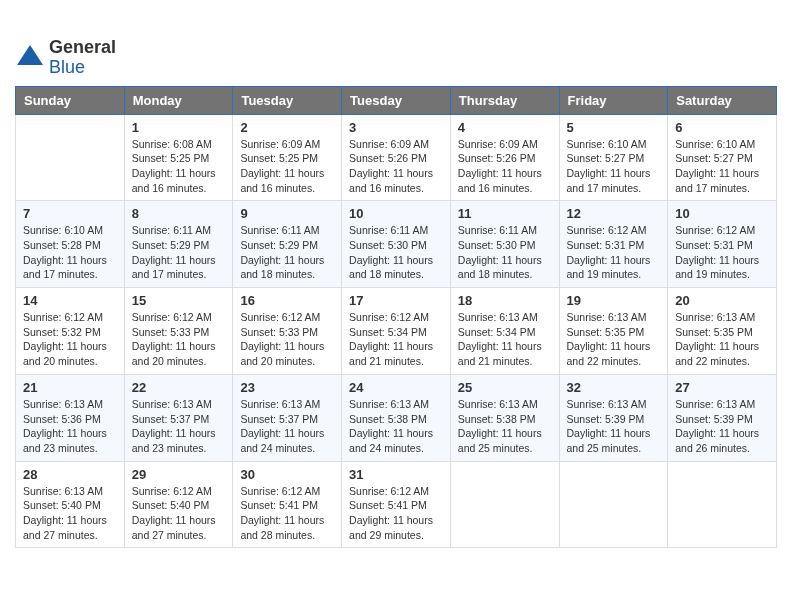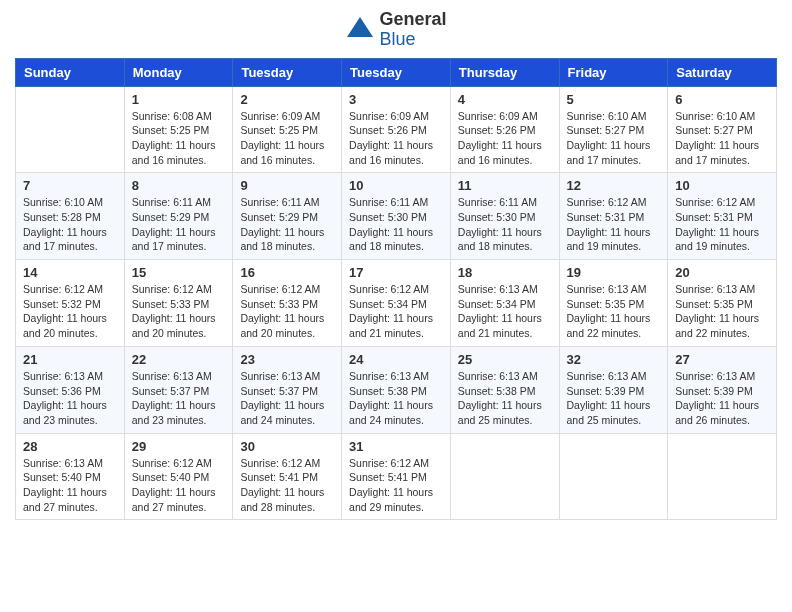--- a/index.html
+++ b/index.html
@@ -5,23 +5,24 @@
     * { box-sizing: border-box; margin: 0; padding: 0; }
     body {
       font-family: Arial, sans-serif;
       background: #fff;
       width: 792px;
       min-height: 612px;
       padding: 10px 15px;
     }
     .header {
       display: flex;
-      justify-content: center;
+      justify-content: flex-start;
       align-items: flex-start;
       margin-bottom: 8px;
+      margin-top: 28px;
     }
     .logo {
       display: flex;
       align-items: center;
       gap: 4px;
     }
     .logo-text {
       display: flex;
       flex-direction: column;
       line-height: 1.1;
@@ -41,21 +42,21 @@
     .subtitle {
       font-size: 16px;
       color: #555;
     }
     table {
       width: 100%;
       border-collapse: collapse;
       table-layout: fixed;
     }
     thead tr {
-      background-color: #1d4ed8;
+      background-color: #737373;
     }
     thead th {
       color: white;
       text-align: left;
       padding: 6px 8px;
       font-size: 13px;
       font-weight: bold;
       border: 1px solid #2f6db5;
     }
     tbody td {

